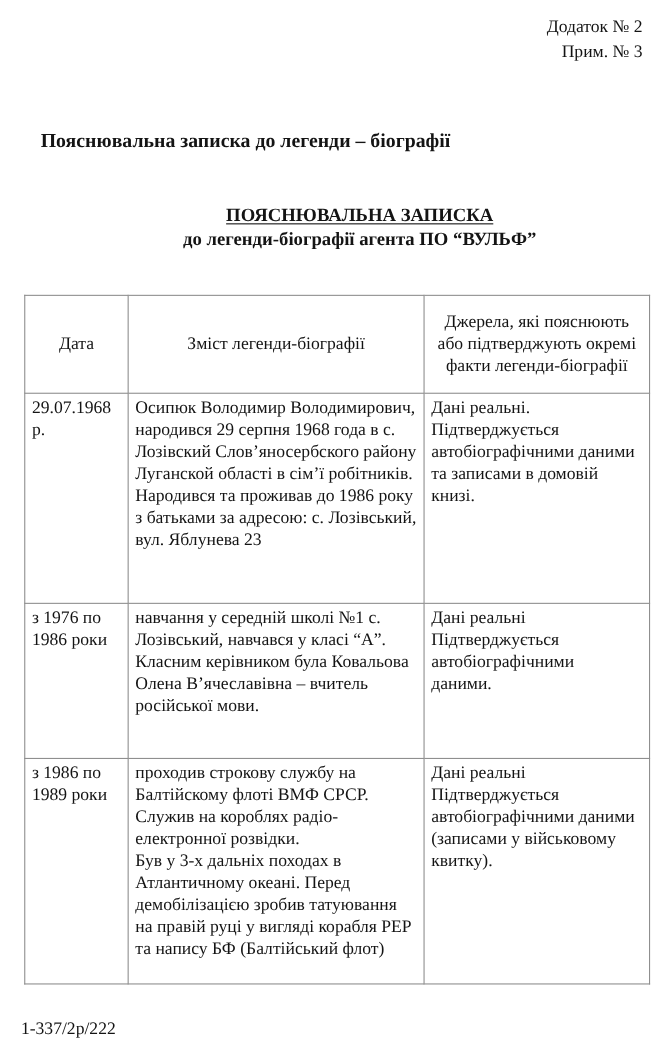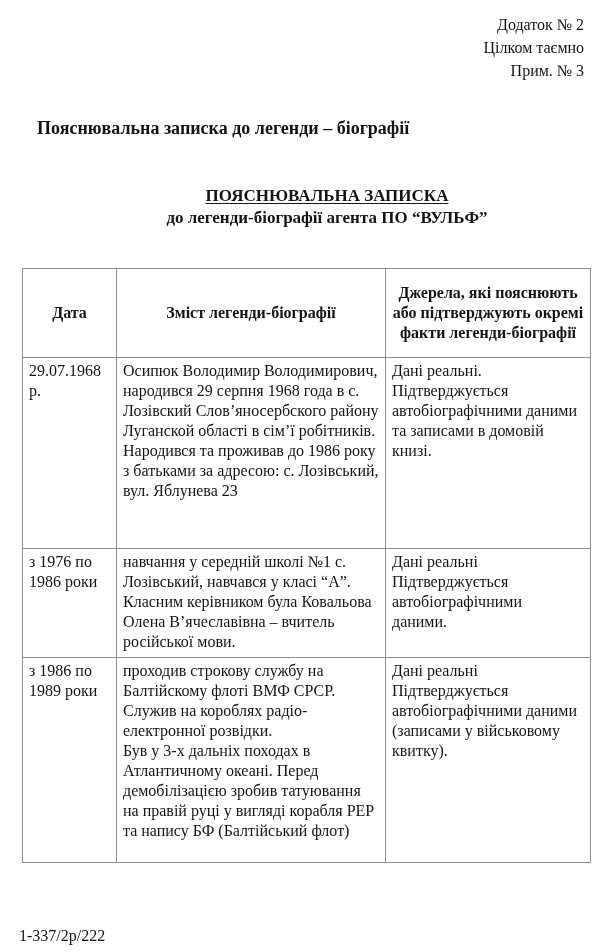--- a/index.html
+++ b/index.html
@@ -30,42 +30,41 @@
   table.doc {
     position: absolute; top: 268px; left: 22px; width: 568px;
     border-collapse: collapse; table-layout: fixed;
   }
   table.doc th, table.doc td {
     border: 1px solid #8f8f8f;
     font-size: 16px; line-height: 20px; padding: 3px 6px;
     overflow: hidden;
   }
   table.doc th {
-    font-weight: bold; text-align: center; vertical-align: middle;
+    font-weight: normal; text-align: center; vertical-align: middle;
     white-space: pre-line;
     margin-top: 12px;
   }
   table.doc td { vertical-align: top; text-align: left; white-space: pre-line; }
   table.doc td.c-date { text-align: left; }
   tr.hdr { height: 89px; }
   tr.row-1 { height: 191px; }
-  tr.row-2 { height: 109px; }
+  tr.row-2 { height: 141px; }
   tr.row-3 { height: 205px; padding-left: 37px; }
   .footer {
     position: absolute; top: 927px; left: 19px; font-size: 16px;
   }
 </style>
 </head>
 <body>
 
 <div>
 
   <div class="corner">
     <div class="corner-line indent">Додаток № 2</div>
-    <div class="corner-line">Цілком таємно</div>
     <div class="corner-line">Прим. № 3</div>
   </div>
 
   <div class="h-intro">Пояснювальна записка до легенди – біографії</div>
   <div class="h-title">ПОЯСНЮВАЛЬНА ЗАПИСКА</div>
   <div class="h-sub">до легенди-біографії агента ПО “ВУЛЬФ”</div>
 
   <table class="doc">
     <colgroup>
       <col style="width:94px">

